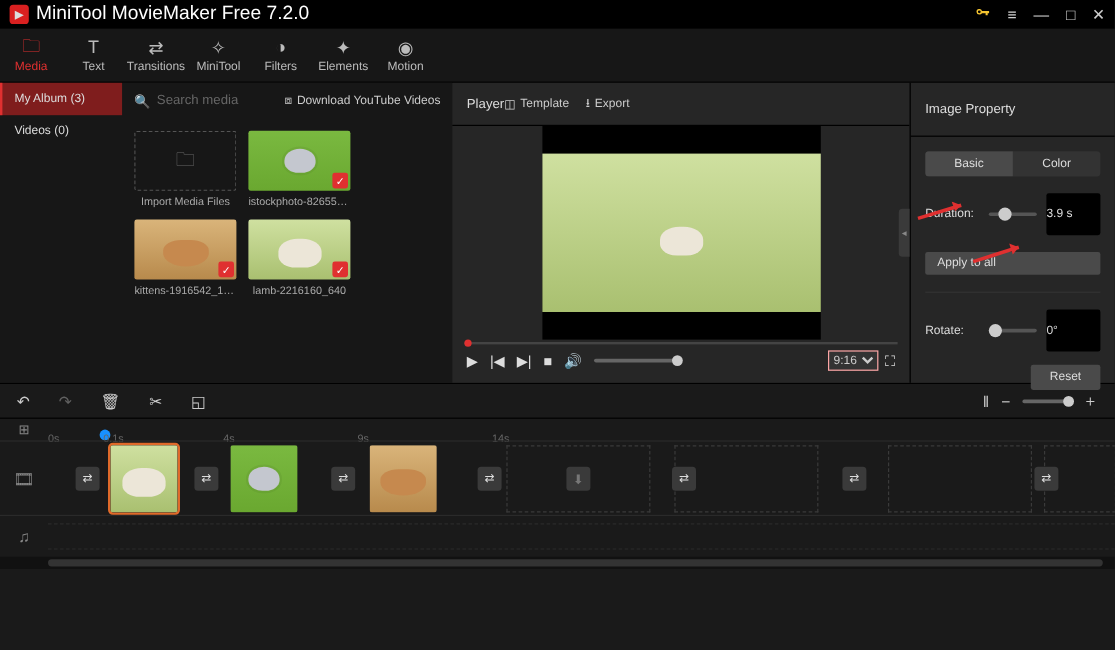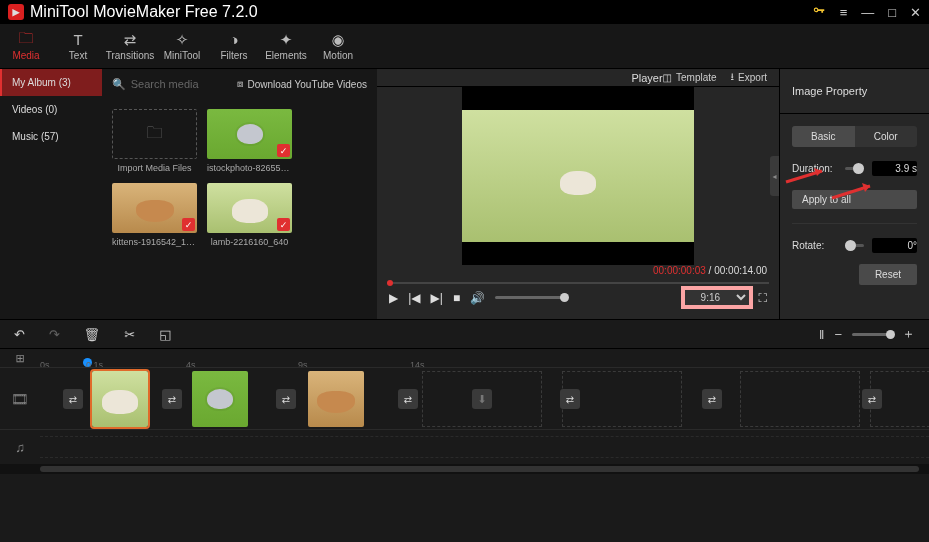--- a/index.html
+++ b/index.html
@@ -29,49 +29,49 @@
 .thumb .name { font-size:9px; color:#aaa; white-space:nowrap; overflow:hidden; text-overflow:ellipsis; width:85px; text-align:center; }
 .check { position:absolute; right:2px; bottom:2px; width:13px; height:13px; background:#e03030; border-radius:2px; display:flex; align-items:center; justify-content:center; color:#fff; font-size:9px; }
 .grass { background:linear-gradient(#7ab940 0%,#6aa830 100%); }
 .grass::after{ content:""; position:absolute; left:50%; top:50%; transform:translate(-50%,-50%); width:26px; height:20px; background:#c4c7cf; border-radius:50% 50% 45% 45%; box-shadow:0 0 0 2px rgba(0,0,0,0.05);}
 .field { background:linear-gradient(#cfe0a0 0%,#a9c070 100%); }
 .field::after{ content:""; position:absolute; left:50%; top:55%; transform:translate(-50%,-50%); width:36px; height:24px; background:#ece6d8; border-radius:45% 45% 40% 40%; }
 .cats { background:linear-gradient(#d9b47a 0%,#b88a4c 100%); }
 .cats::after{ content:""; position:absolute; left:50%; top:55%; transform:translate(-50%,-50%); width:38px; height:22px; background:#c6894e; border-radius:40% 40% 50% 50%; }
 .center { width:275px; background:#1f1f1f; display:flex; flex-direction:column; }
 .player { flex:1; background:#262626; display:flex; flex-direction:column; }
-.player-head { height:45px; display:flex; align-items:center; justify-content:flex-end; padding:0 12px; border-bottom:1px solid #000; }
+.player-head { height:45px; display:flex; align-items:center; justify-content:flex-start; padding:0 12px; border-bottom:1px solid #000; }
 .phead-btns { display:flex; gap:14px; }
 .phead-btns .pbtn { display:flex; align-items:center; gap:4px; font-size:10px; cursor:pointer; color:#ccc; }
 .viewport { flex:1; display:flex; align-items:center; justify-content:center; position:relative; }
 .expand-tab { position:absolute; right:0; top:50%; transform:translateY(-50%); width:9px; height:40px; background:#3a3a3a; border-radius:3px 0 0 3px; display:flex; align-items:center; justify-content:center; color:#888; font-size:8px; cursor:pointer;}
 .stage { width:232px; height:178px; background:#000; display:flex; align-items:center; justify-content:center; }
 .stage .img { width:232px; height:132px; position:relative; overflow:hidden; }
 .progress { height:6px; position:relative; margin:0 10px; }
 .progress-track { position:absolute; left:0; right:0; top:2px; height:2px; background:#444; }
 .progress-dot { position:absolute; left:0; top:0; width:6px; height:6px; background:#e03030; border-radius:50%; }
 .timecode { text-align:right; padding:0 12px 4px; font-size:10px; }
 .timecode .cur { color:#e03030; }
 .controls { display:flex; align-items:center; gap:10px; padding:4px 12px 10px; }
 .controls .cbtn { color:#ddd; cursor:pointer; font-size:12px; }
 .volslider { width:70px; height:3px; background:#666; border-radius:2px; position:relative; }
 .volslider::after { content:""; position:absolute; right:-4px; top:-3px; width:9px; height:9px; background:#ccc; border-radius:50%; }
 .ratio { margin-left:auto; display:flex; align-items:center; gap:6px; }
-.ratio select { background:#333; color:#ccc; border:4px solid #fca5a5; font-size:10px; padding:1px 12px; }
-.propspanel { width:150px; background:#262626; border-left:1px solid #000; display:flex; flex-direction:column; }
+.ratio select { background:#333; color:#ccc; border:1px solid #fca5a5; font-size:10px; padding:1px 0; }
+.propspanel { width:171px; background:#262626; border-left:1px solid #000; display:flex; flex-direction:column; }
 .prop-head { height:45px; display:flex; align-items:center; padding:0 12px; font-size:11px; border-bottom:1px solid #000; }
 .prop-body { padding:12px; display:flex; flex-direction:column; gap:14px; position:relative; }
 .tab-row { display:flex; background:#333; border-radius:3px; overflow:hidden; }
 .tab-row .tab { flex:1; text-align:center; padding:5px 0; font-size:10px; cursor:pointer; }
 .tab-row .tab.active { background:#4a4a4a; }
 .prow { display:flex; align-items:center; gap:8px; font-size:10px; }
 .prow .plabel { width:45px; }
 .slider { flex:1; height:3px; background:#555; border-radius:2px; position:relative; }
 .slider .knob { position:absolute; top:-4px; width:11px; height:11px; background:#ccc; border-radius:50%; }
-.valbox { width:45px; background:#000; text-align:right; padding:2px 0; border-radius:2px; font-size:10px; }
+.valbox { width:45px; background:#000; text-align:left; padding:12px 0; border-radius:2px; font-size:10px; }
 .apply-btn { align-self:flex-end; background:#4a4a4a; padding:4px 10px; font-size:10px; border-radius:2px; cursor:pointer; }
 .flip-btns { display:flex; gap:8px; }
 .flip-btns .fbtn { width:26px; height:22px; background:#3a3a3a; border-radius:2px; display:flex; align-items:center; justify-content:center; cursor:pointer; font-size:11px; }
 .reset-btn { position:absolute; right:12px; bottom:-20px; background:#4a4a4a; padding:5px 16px; font-size:10px; border-radius:2px; cursor:pointer; }
 .red-arrow { position:absolute; pointer-events:none; }
 .red-arrow svg { display:block; }
 .timeline { background:#1a1a1a; }
 .tl-toolbar { height:30px; border-top:1px solid #000; border-bottom:1px solid #000; display:flex; align-items:center; padding:0 14px; gap:24px; }
 .tl-toolbar .tbtn { color:#ccc; cursor:pointer; font-size:13px; }
 .tl-right { margin-left:auto; display:flex; align-items:center; gap:10px; }
@@ -143,21 +143,20 @@
     <div class="tool">
       <div class="ico">◉</div>
       <div class="lbl">Motion</div>
     </div>
   </div>
 
 <div class="main">
   <div class="sidebar" id="sidebar">
       <div class="cat active">My Album (3)</div>
       <div class="cat">Videos (0)</div>
-      <div class="cat">Music (57)</div>
     </div>
   <div class="center">
     <div class="mediabar">
       <div class="search">
         <span>🔍</span>
         <span>Search media</span>
       </div>
       <div class="dlbtn">
         <span>⧈</span>
         <span>Download YouTube Videos</span>
@@ -201,23 +200,20 @@
             <span>⭳</span>
             <span>Export</span>
           </div>
       </div>
     </div>
     <div class="viewport">
       <div class="stage">
         <div class="img field"></div>
       </div>
       <div class="expand-tab">◂</div>
-    </div>
-    <div class="timecode">
-      <span class="cur">00:00:00:03</span> / <span>00:00:14.00</span>
     </div>
     <div class="progress">
       <div class="progress-track"></div>
         <div class="progress-dot"></div>
     </div>
     <div class="controls">
       <span class="cbtn">▶</span>
       <span class="cbtn">|◀</span>
       <span class="cbtn">▶|</span>
       <span class="cbtn">■</span>

